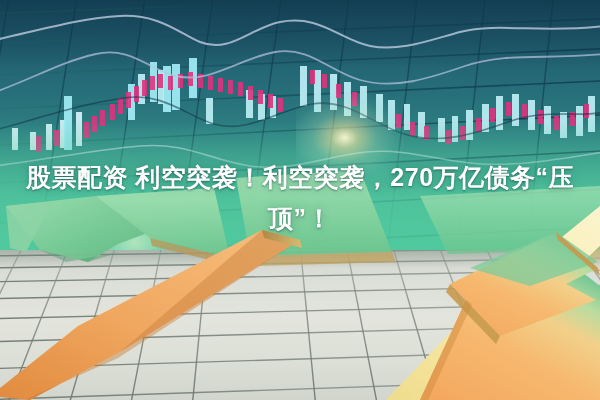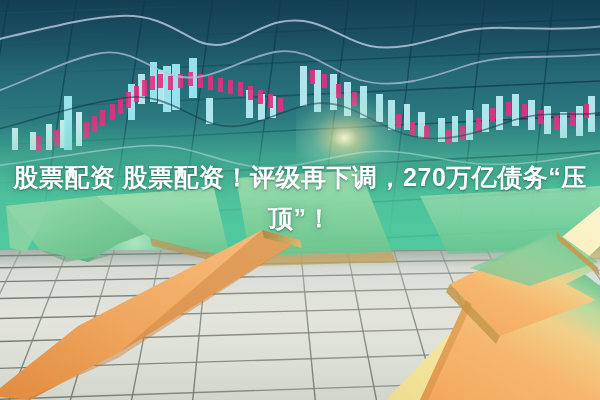--- a/index.html
+++ b/index.html
@@ -390,16 +390,16 @@
         <path d="M470,268 L556,232 L598,262 L530,286 Z" fill="#7fcc9b" opacity="0.78"></path>
 
         <path d="M450,284 L500,336 L496,344 L446,292 Z" fill="#c79a4e" opacity="0.9"></path>
         <path d="M556,232 L598,268 L600,276 L558,240 Z" fill="#c79a4e" opacity="0.9"></path>
         <path d="M420,400 L466,300 L472,304 L428,400 Z" fill="#d08c42" opacity="0.5"></path>
       </g>
     </svg>
   </div>
 
   <div class="headline">
-    <span>股票配资 股票配资！评级再下调，270万亿债务“</span><span>压顶”！</span>
+    <span>股票配资 利空突袭！利空突袭，270万亿债务“</span><span>压顶”！</span>
   </div>
 
 </div>
 
 </body></html>

